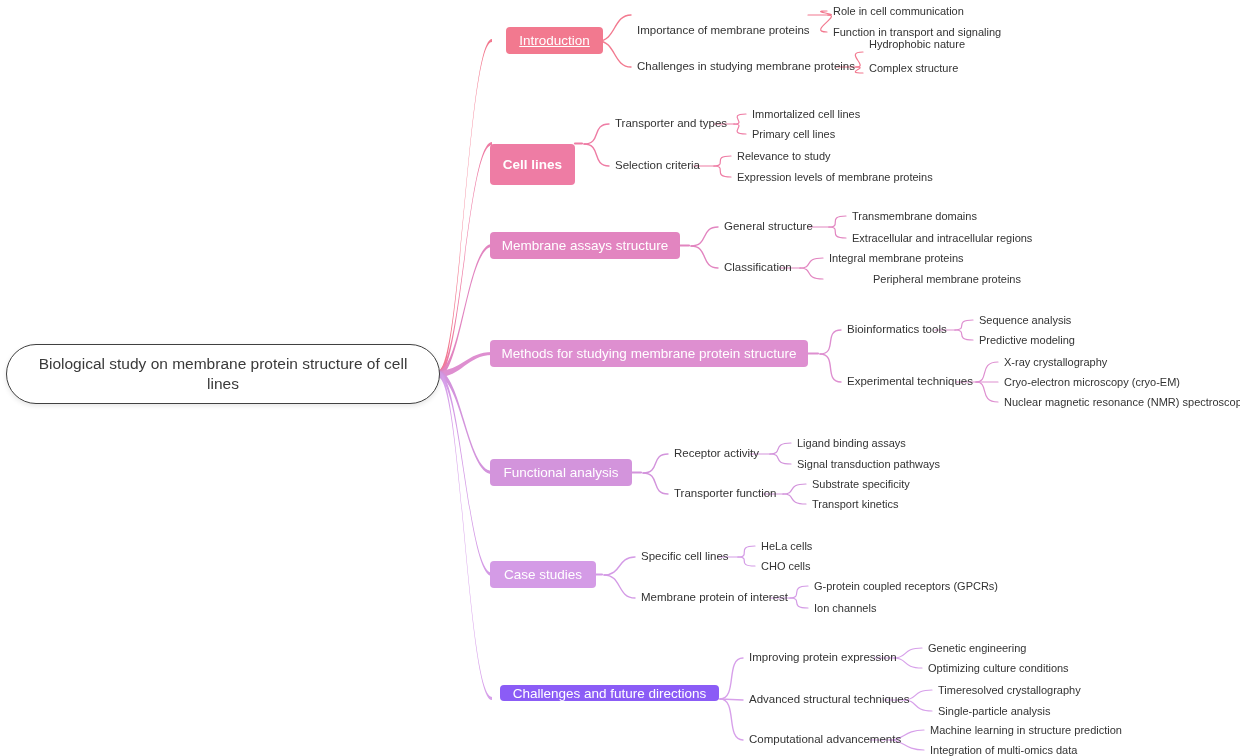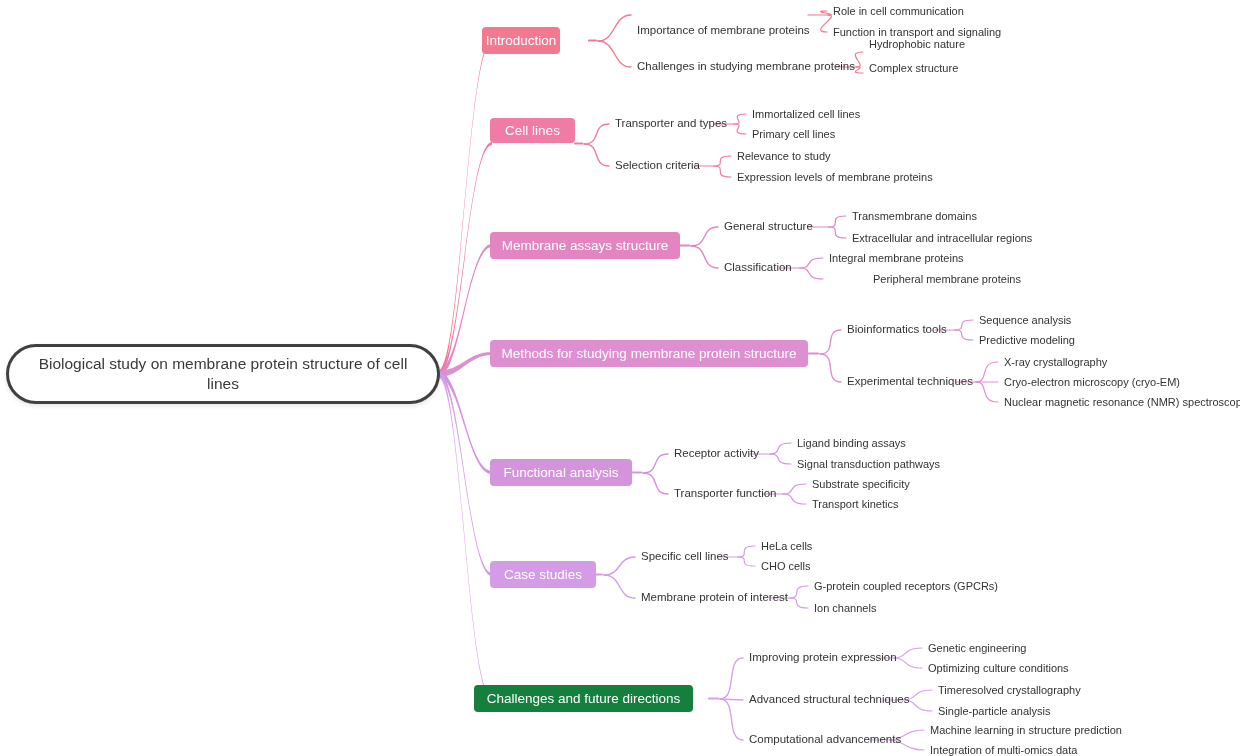--- a/index.html
+++ b/index.html
@@ -2,21 +2,21 @@
 <html><head>
 <meta charset="utf-8">
 <style>
   html,body{margin:0;padding:0;background:#ffffff;}
   body{width:1240px;height:756px;overflow:hidden;font-family:"Liberation Sans",sans-serif;}
   #stage{position:relative;width:1240px;height:756px;background:#fff;}
   #wires{position:absolute;left:0;top:0;width:1240px;height:756px;}
   .node{position:absolute;box-sizing:border-box;}
   .root-node{
     left:6px;top:344px;width:434px;height:60px;
-    background:#ffffff;border:3px solid #404040;border-radius:30px;
+    background:#ffffff;border:1px solid #404040;border-radius:30px;
     box-shadow:0 2px 5px rgba(0,0,0,0.10);
     display:flex;align-items:center;justify-content:center;
     text-align:center;color:#3a3a3a;font-size:15.5px;line-height:20px;padding:0 18px;
   }
   .branch-node{
     display:flex;align-items:center;justify-content:center;
     border-radius:4px;color:#ffffff;font-size:13.5px;white-space:nowrap;
     padding:0 14px;height:27px;
   }
   .mid-label,.leaf-label{
@@ -103,30 +103,30 @@
       <path d="M 904 700 C 918 700, 912 711, 932 711" fill="none" stroke="#D7A0EA" stroke-width="1.2" stroke-linecap="round"></path>
       <path d="M 720 699 C 738 699, 725 740, 743 740" fill="none" stroke="#D7A0EA" stroke-width="1.4" stroke-linecap="round"></path>
       <path d="M 870 740 L 890 740" fill="none" stroke="#D7A0EA" stroke-width="1.2" stroke-linecap="round"></path>
       <path d="M 890 740 C 904 740, 904 730, 924 730" fill="none" stroke="#D7A0EA" stroke-width="1.2" stroke-linecap="round"></path>
       <path d="M 890 740 C 904 740, 904 750, 924 750" fill="none" stroke="#D7A0EA" stroke-width="1.2" stroke-linecap="round"></path>
     </svg>
   <div class="node root-node">
     <span>Biological study on membrane protein structure of cell lines</span>
   </div>
   <div id="nodes">
-      <div class="node branch-node" style="left: 482px; top: 27px; width: 78px; height: 27px; background: rgb(242, 121, 143);">
+      <div class="node branch-node" style="left: 506px; top: 27px; width: 97px; height: 27px; background: rgb(242, 121, 143); text-decoration: underline;">
         <span>Introduction</span>
       </div>
       <div class="mid-label" style="left: 637px; top: 24px;">Importance of membrane proteins</div>
       <div class="leaf-label" style="left: 833px; top: 5px;">Role in cell communication</div>
       <div class="leaf-label" style="left: 833px; top: 26px;">Function in transport and signaling</div>
       <div class="mid-label" style="left: 637px; top: 60px;">Challenges in studying membrane proteins</div>
       <div class="leaf-label" style="left: 869px; top: 38px;">Hydrophobic nature</div>
       <div class="leaf-label" style="left: 869px; top: 62px;">Complex structure</div>
-      <div class="node branch-node" style="left: 490px; top: 118px; width: 85px; height: 25px; background: rgb(238, 124, 164);">
+      <div class="node branch-node" style="left: 490px; top: 144px; width: 85px; height: 41px; background: rgb(238, 124, 164); font-weight: bold;">
         <span>Cell lines</span>
       </div>
       <div class="mid-label" style="left: 615px; top: 117px;">Transporter and types</div>
       <div class="leaf-label" style="left: 752px; top: 108px;">Immortalized cell lines</div>
       <div class="leaf-label" style="left: 752px; top: 128px;">Primary cell lines</div>
       <div class="mid-label" style="left: 615px; top: 159px;">Selection criteria</div>
       <div class="leaf-label" style="left: 737px; top: 150px;">Relevance to study</div>
       <div class="leaf-label" style="left: 737px; top: 171px;">Expression levels of membrane proteins</div>
       <div class="node branch-node" style="left: 490px; top: 232px; width: 190px; height: 27px; background: rgb(226, 133, 192);">
         <span>Membrane assays structure</span>
@@ -158,21 +158,21 @@
       <div class="leaf-label" style="left: 812px; top: 498px;">Transport kinetics</div>
       <div class="node branch-node" style="left: 490px; top: 561px; width: 106px; height: 27px; background: rgb(212, 155, 230);">
         <span>Case studies</span>
       </div>
       <div class="mid-label" style="left: 641px; top: 550px;">Specific cell lines</div>
       <div class="leaf-label" style="left: 761px; top: 540px;">HeLa cells</div>
       <div class="leaf-label" style="left: 761px; top: 560px;">CHO cells</div>
       <div class="mid-label" style="left: 641px; top: 591px;">Membrane protein of interest</div>
       <div class="leaf-label" style="left: 814px; top: 580px;">G-protein coupled receptors (GPCRs)</div>
       <div class="leaf-label" style="left: 814px; top: 602px;">Ion channels</div>
-      <div class="node branch-node" style="left: 474px; top: 685px; width: 219px; height: 27px; background: #15803d;">
+      <div class="node branch-node" style="left: 500px; top: 685px; width: 219px; height: 16px; background: #8b5cf6;">
         <span>Challenges and future directions</span>
       </div>
       <div class="mid-label" style="left: 749px; top: 651px;">Improving protein expression</div>
       <div class="leaf-label" style="left: 928px; top: 642px;">Genetic engineering</div>
       <div class="leaf-label" style="left: 928px; top: 662px;">Optimizing culture conditions</div>
       <div class="mid-label" style="left: 749px; top: 693px;">Advanced structural techniques</div>
       <div class="leaf-label" style="left: 938px; top: 684px;">Timeresolved crystallography</div>
       <div class="leaf-label" style="left: 938px; top: 705px;">Single-particle analysis</div>
       <div class="mid-label" style="left: 749px; top: 733px;">Computational advancements</div>
       <div class="leaf-label" style="left: 930px; top: 724px;">Machine learning in structure prediction</div>

